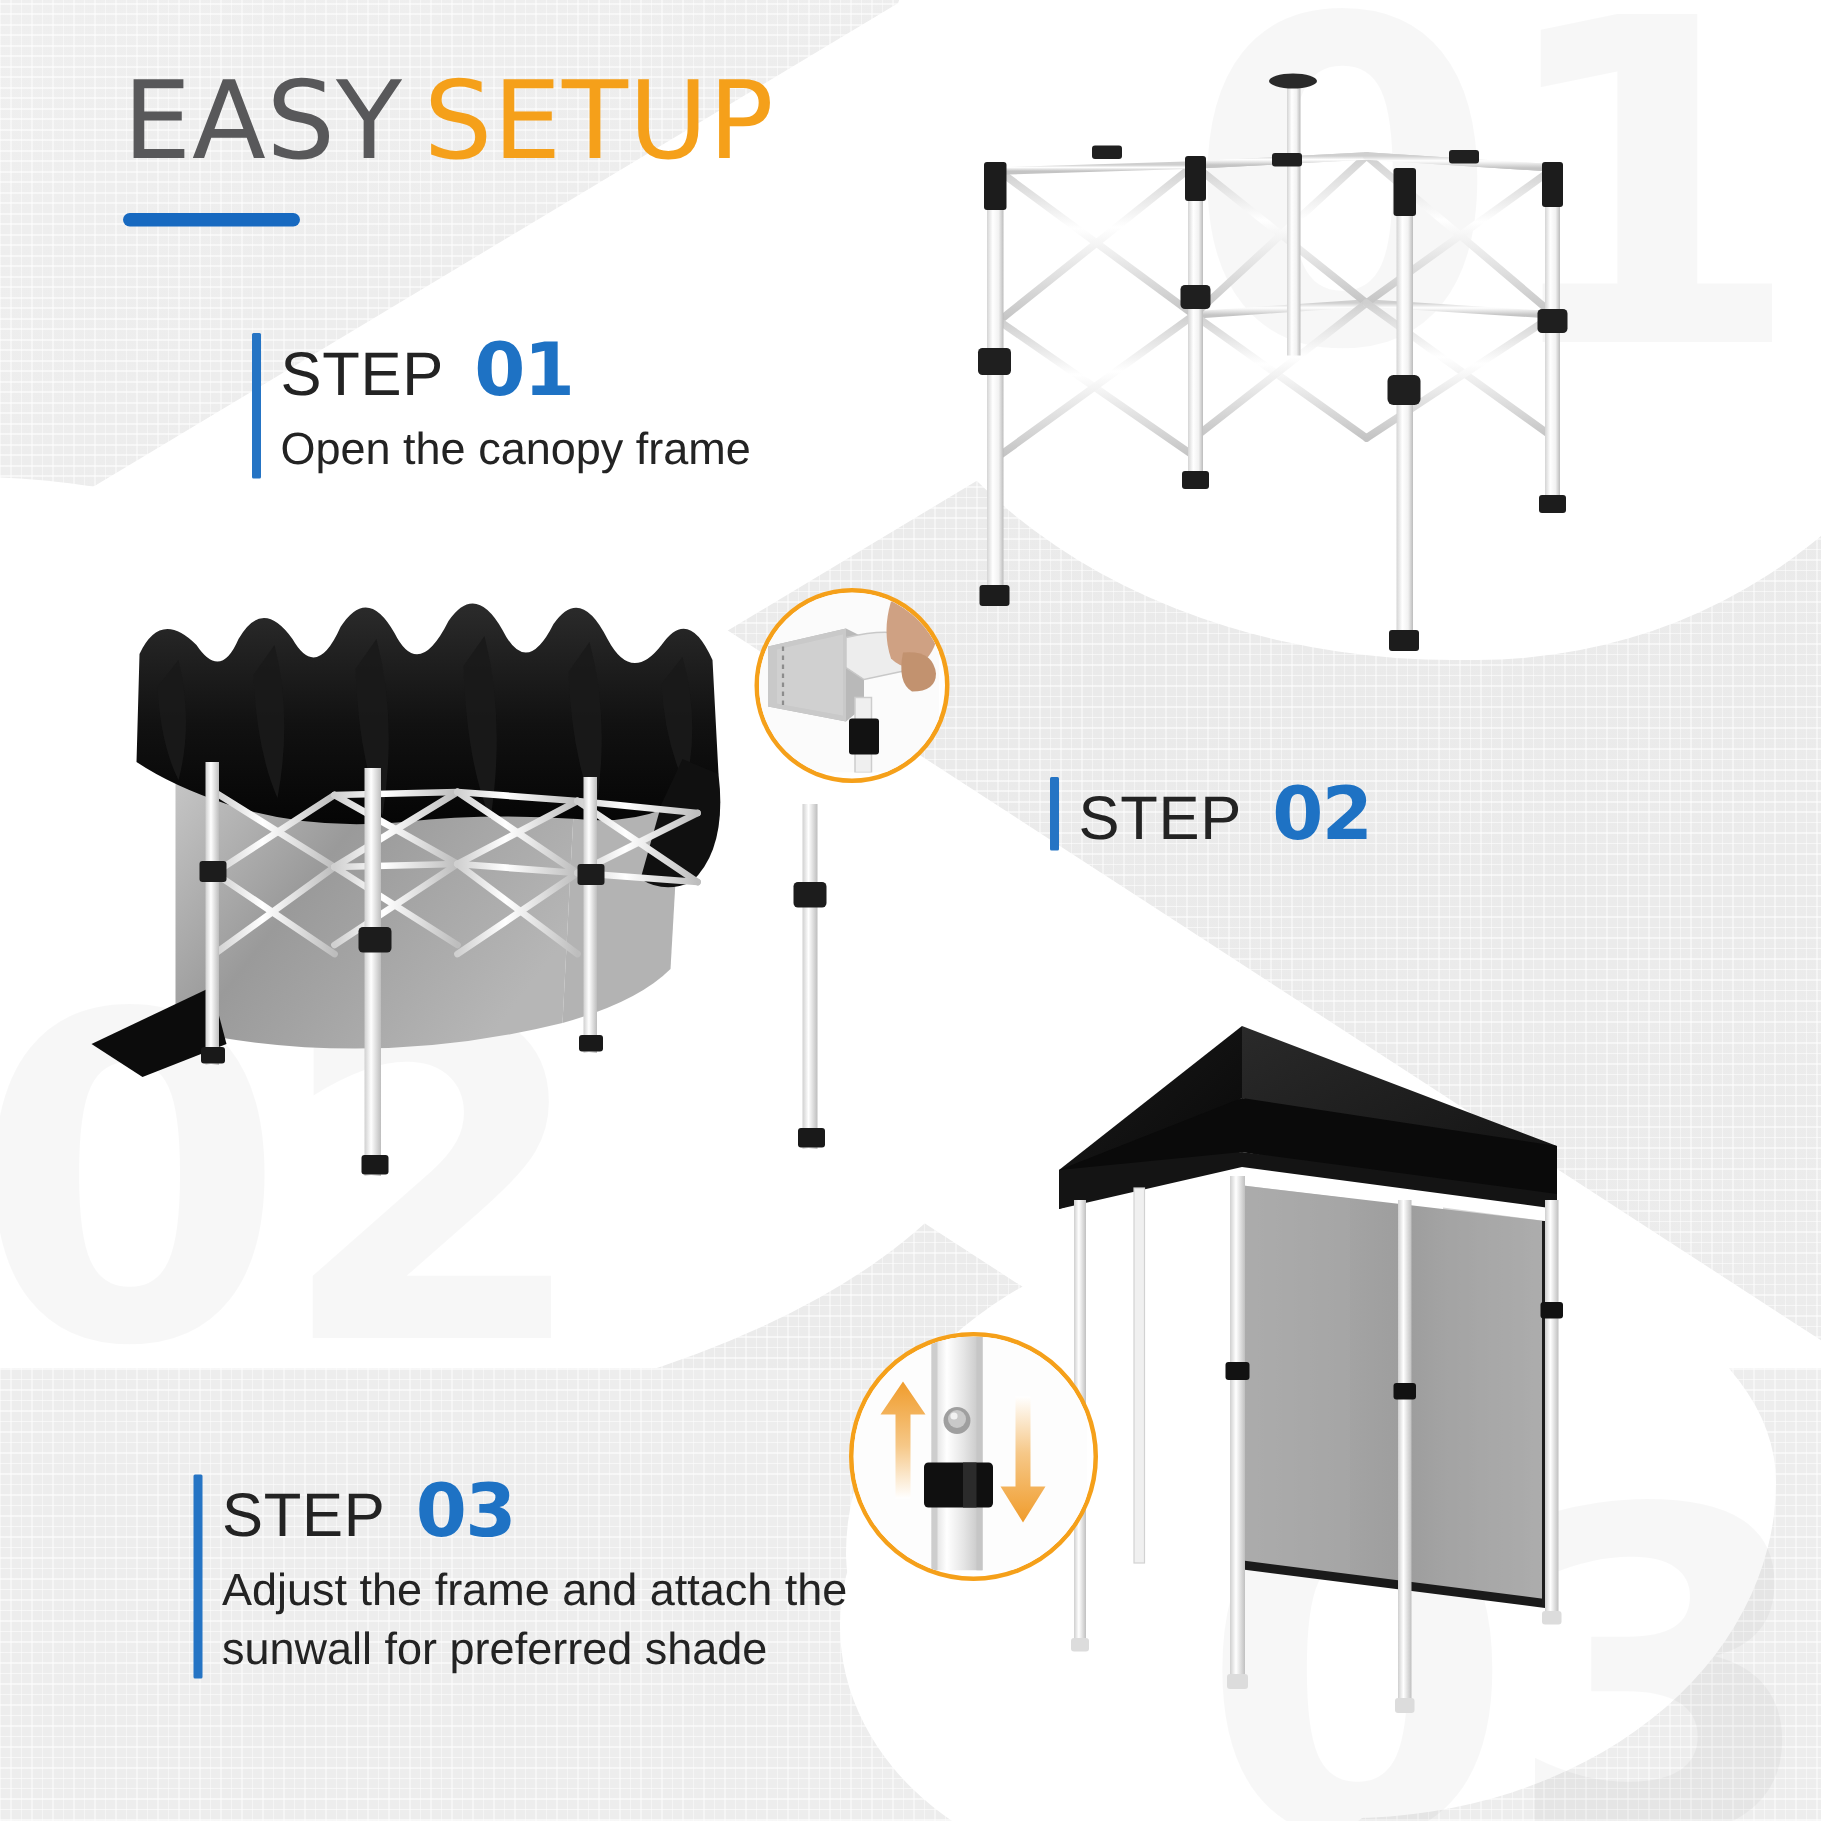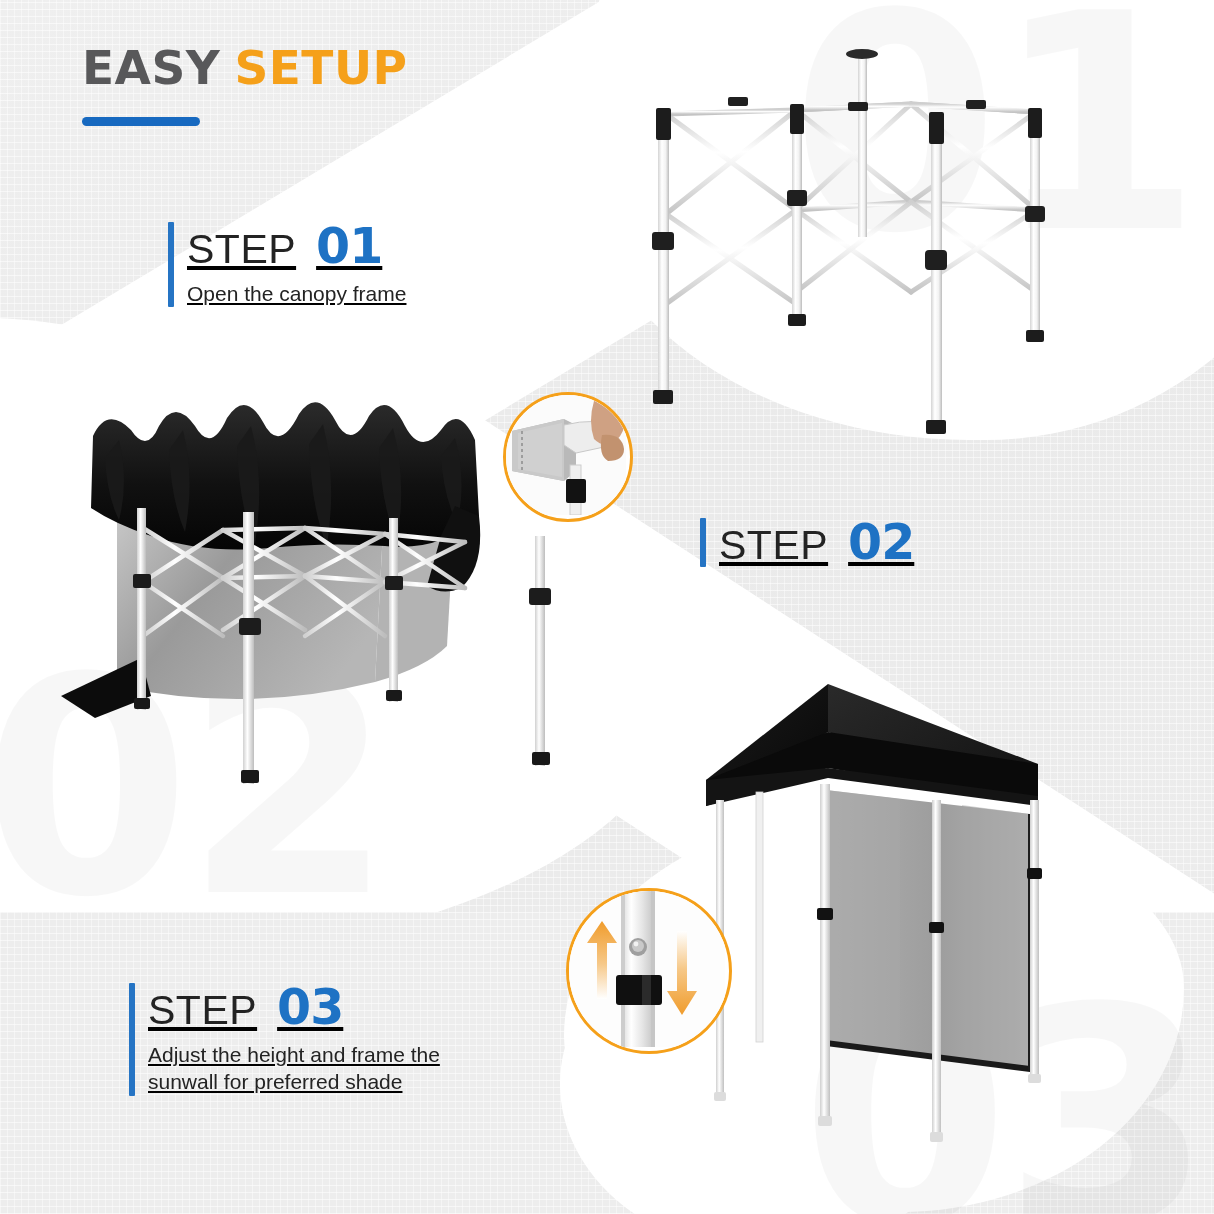--- a/index.html
+++ b/index.html
@@ -94,22 +94,22 @@
     user-select: none;
   }
   .wm-01 { top: 8px;  right: 18px;  font-size: 300px; }
   .wm-02 { top: 672px; left: -18px; font-size: 300px; }
   .wm-03 { bottom: -22px; right: 8px; font-size: 300px; }
 
   
   .header { position: absolute; top: 44px; left: 82px; }
   .title {
     font-family: "DejaVu Sans", sans-serif;
-    font-size: 47px;
-    font-weight: 700;
+    font-size: 72px;
+    font-weight: 400;
     letter-spacing: 0.5px;
     line-height: 1;
     white-space: nowrap;
   }
   .title .t-easy  { color: #58585a; }
   .title .t-setup { color: #f5a01a; margin-left: 14px; }
   .title-rule {
     margin-top: 26px;
     width: 118px; height: 9px;
     border-radius: 5px;
@@ -118,21 +118,21 @@
 
   
   .step { position: absolute; display: flex; }
   .step-bar {
     width: 6px;
     background: #2574c4;
     border-radius: 1px;
     flex: 0 0 6px;
     margin-right: 13px;
   }
-  .step-body { padding-top: 0px; text-decoration: underline; }
+  .step-body { padding-top: 0px; }
   .step-head {
     display: flex;
     align-items: baseline;
     line-height: 1;
     white-space: nowrap;
   }
   .step-word {
     font-family: "Liberation Sans", sans-serif;
     font-size: 41px;
     font-weight: 400;
@@ -142,21 +142,21 @@
   .step-num {
     font-family: "DejaVu Sans", sans-serif;
     font-size: 49px;
     font-weight: 700;
     color: #1e72c4;
     margin-left: 20px;
     letter-spacing: -1px;
   }
   .step-desc {
     font-family: "Liberation Sans", sans-serif;
-    font-size: 21px;
+    font-size: 30px;
     font-weight: 400;
     color: #232323;
     line-height: 1.30;
     margin-top: 9px;
     white-space: pre-line;
   }
 
   #step-1 { top: 222px; left: 168px; }
   #step-2 { top: 518px; left: 700px; }
   #step-3 { top: 983px; left: 129px; }
@@ -233,21 +233,21 @@
     </div>
   </div>
 
   <div class="step" id="step-3">
     <div class="step-bar"></div>
     <div class="step-body">
       <div class="step-head">
         <span class="step-word">STEP</span>
         <span class="step-num">03</span>
       </div>
-      <div class="step-desc">Adjust the height and frame the
+      <div class="step-desc">Adjust the frame and attach the
 sunwall for preferred shade</div>
     </div>
   </div>
 
   <div class="img-area" id="frame-photo">
     <svg width="430" height="400" viewBox="0 0 430 400">
       <defs>
         <linearGradient id="tube" x1="0" y1="0" x2="1" y2="0">
           <stop offset="0%" stop-color="#d4d4d4"></stop>
           <stop offset="35%" stop-color="#ffffff"></stop>

